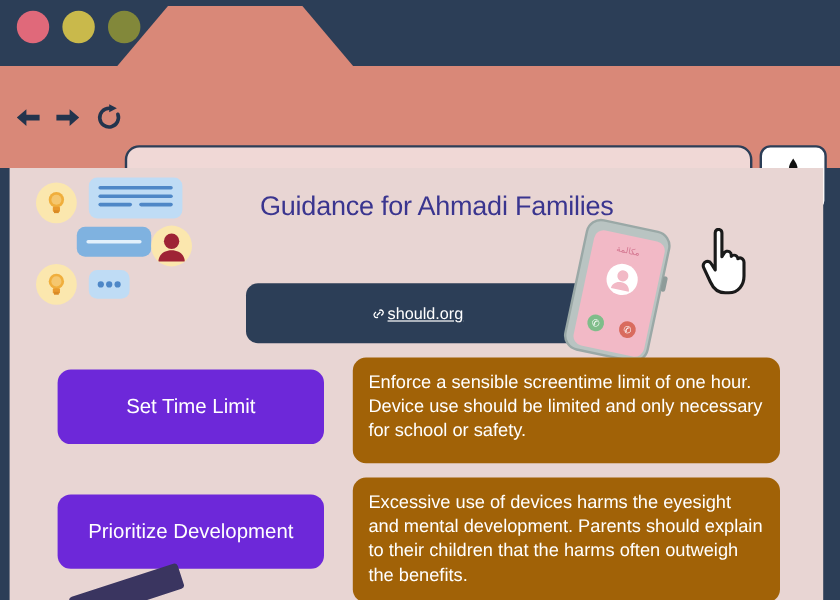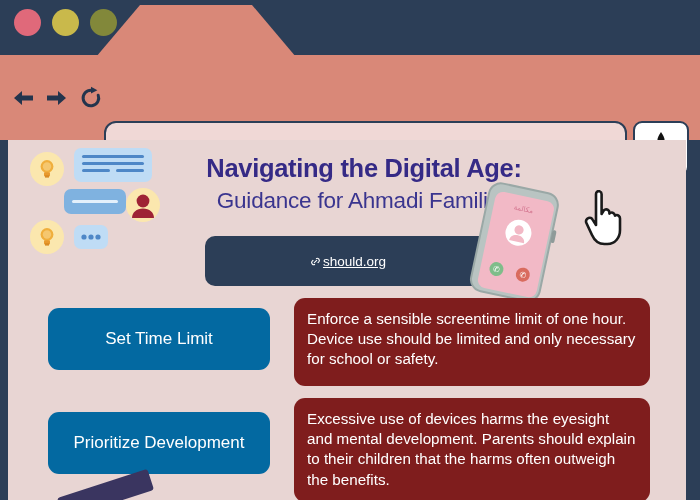--- a/index.html
+++ b/index.html
@@ -202,29 +202,29 @@
 
   
   #hand-cursor{
     position:absolute; left:574px; top:50px;
     width:46px; height:56px;
   }
 
   
   .row-label{
     position:absolute;
-    background:#0369a1;
+    background:#6d28d9;
     border-radius:11px;
     display:flex; align-items:center; justify-content:center;
     color:#ffffff;
     cursor:pointer;
   }
   .row-desc{
     position:absolute;
-    background:#7f1d1d;
+    background:#a16207;
     border-radius:11px;
     color:#ffffff;
     padding:11px 13px 10px 13px;
     font-size:15.2px;
     line-height:1.33;
   }
 
   #label-1{ left:40px; top:168px; width:222px; height:62px; font-size:17px; }
   #desc-1 { left:286px; top:158px; width:356px; height:88px; }
 
@@ -333,21 +333,20 @@
       <div class="chat-bubble" style="left:44px; top:77px; width:34px; height:24px;">
         <svg width="34" height="24" viewBox="0 0 34 24">
           <circle cx="10" cy="12" r="2.6" fill="#4e87c7"></circle>
           <circle cx="17" cy="12" r="2.6" fill="#4e87c7"></circle>
           <circle cx="24" cy="12" r="2.6" fill="#4e87c7"></circle>
         </svg>
       </div>
     </div>
 
     <div id="headline">
-      <div id="title-main">Navigating the Digital Age:</div>
       <div id="title-sub">Guidance for Ahmadi Families</div>
     </div>
 
     <div id="topic-pill">
       <span id="topic-link">
         <svg width="11" height="11" viewBox="0 0 12 12">
           <path d="M4.4 7.6 L7.6 4.4" stroke="#ffffff" stroke-width="1.2" fill="none"></path>
           <path d="M6.6 3 A2.3 2.3 0 0 1 9.8 6.2 L8.4 7.6" stroke="#ffffff" stroke-width="1.2" fill="none"></path>
           <path d="M5.4 9 A2.3 2.3 0 0 1 2.2 5.8 L3.6 4.4" stroke="#ffffff" stroke-width="1.2" fill="none"></path>
         </svg>

